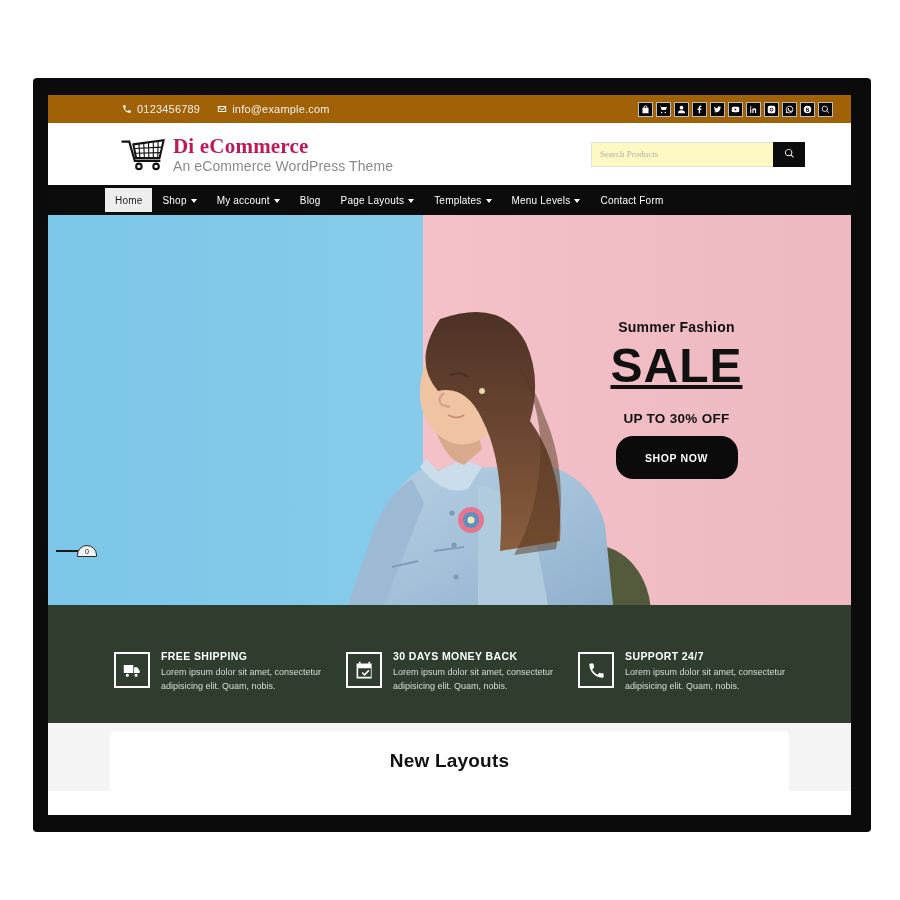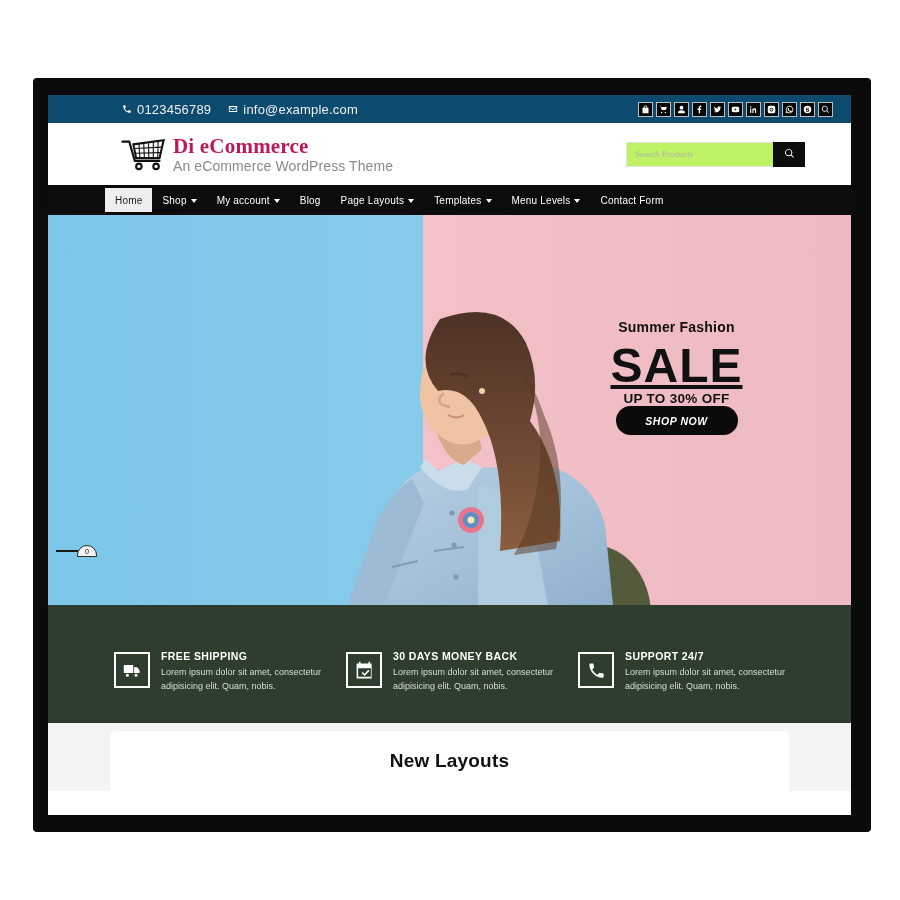--- a/index.html
+++ b/index.html
@@ -20,23 +20,23 @@
     position:absolute; left:33px; top:78px; width:838px; height:754px;
     background:#0b0b0b; border-radius:4px;
   }
   #browser-window{
     position:absolute; left:48px; top:95px; width:803px; height:720px;
     background:#ffffff; overflow:hidden;
   }
 
   
   .topbar{
-    height:28px; background:#0c4a6e; color:#ffffff;
+    height:28px; background:#a16207; color:#ffffff;
     display:flex; align-items:center; padding:0 18px;
-    font-size:13px;
+    font-size:11px;
   }
   .topbar-left{ display:flex; align-items:center; gap:16px; margin-left:55px;}
   .tb-item{ display:flex; align-items:center; gap:5px; color:#f1f1f1; letter-spacing:.2px;}
   .tb-ico{ width:11px; height:11px; display:inline-flex; align-items:center; justify-content:center; }
   .tb-ico svg{ width:10px; height:10px; fill:#ffffff; }
   .topbar-right{ margin-left:auto; display:flex; align-items:center; gap:3px; }
   .sico{
     width:15px; height:15px; border:1px solid #bdbdbd; background:#070707;
     display:flex; align-items:center; justify-content:center; cursor:pointer;
   }
@@ -53,23 +53,23 @@
   .brand-title{
     font-family:"Liberation Serif", serif; font-size:21px; font-weight:bold;
     color:#be185d; letter-spacing:.2px;
   }
   .brand-sub{
     font-family:Liberation Sans, sans-serif; font-size:14px; color:#8a8a8a;
     margin-top:2px; letter-spacing:.1px;
   }
   .searchwrap{ margin-left:auto; display:flex; align-items:stretch; margin-right:28px;}
   .search-input{
-    width:147px; height:25px; border:1px solid #e2e2e2; border-right:none;
+    width:182px; height:25px; border:1px solid #e2e2e2; border-right:none;
     padding:0 8px; font-size:9px; color:#555;
-    font-family:"Liberation Serif", serif; background:#bef264; outline:none;
+    font-family:"Liberation Serif", serif; background:#fef9c3; outline:none;
   }
   .search-input::placeholder{ color:#b0b0b0; }
   .search-btn{
     width:32px; height:25px; background:#0c0c0c; border:none; cursor:pointer;
     display:flex; align-items:center; justify-content:center;
   }
   .search-btn svg{ width:11px; height:11px; fill:#fff; }
 
   
   .navbar{
@@ -93,27 +93,26 @@
     background:linear-gradient(90deg,#79c6e8 0%,#7fc9e9 33%,#f2bfc5 47%,#f0bcc3 100%);
   }
   .hero-photo{ position:absolute; inset:0; }
 
   .hero-copy{
     position:absolute; right:77px; top:98px; width:195px;
     text-align:center; color:#111;
   }
   .hero-eyebrow{ font-size:14px; font-weight:bold; letter-spacing:.2px;margin-top:6px; }
   .hero-sale{ font-size:48px; font-weight:bold; letter-spacing:1px; line-height:1.05; margin-top:6px;text-decoration:underline;}
-  .hero-upto{ font-size:13.5px; font-weight:bold; margin-top:0; letter-spacing:.3px;}
+  .hero-upto{ font-size:13.5px; font-weight:bold; margin-top:20px; letter-spacing:.3px;}
   .hero-btn{
-    margin:0 auto 0; width:122px; height:29px; border-radius:17px;
+    margin:10px auto 0; width:122px; height:43px; border-radius:17px;
     background:#0b0b0b; color:#fff; font-size:10.5px; font-weight:bold;
     display:flex; align-items:center; justify-content:center; cursor:pointer;
     letter-spacing:.6px;
-    font-style:italic;
   }
   .slider-nav{
     position:absolute; left:8px; top:330px; display:flex; align-items:center;
   }
   .slider-bar{ width:22px; height:2px; background:#1a1a1a; }
   .slider-knob{
     width:20px;height:12px;background:#f2f2f2;border:1px solid #2a2a2a;
     border-radius:10px 10px 0 0; display:flex;align-items:center;justify-content:center;
     font-size:7px; color:#111; margin-left:-1px;
   }

